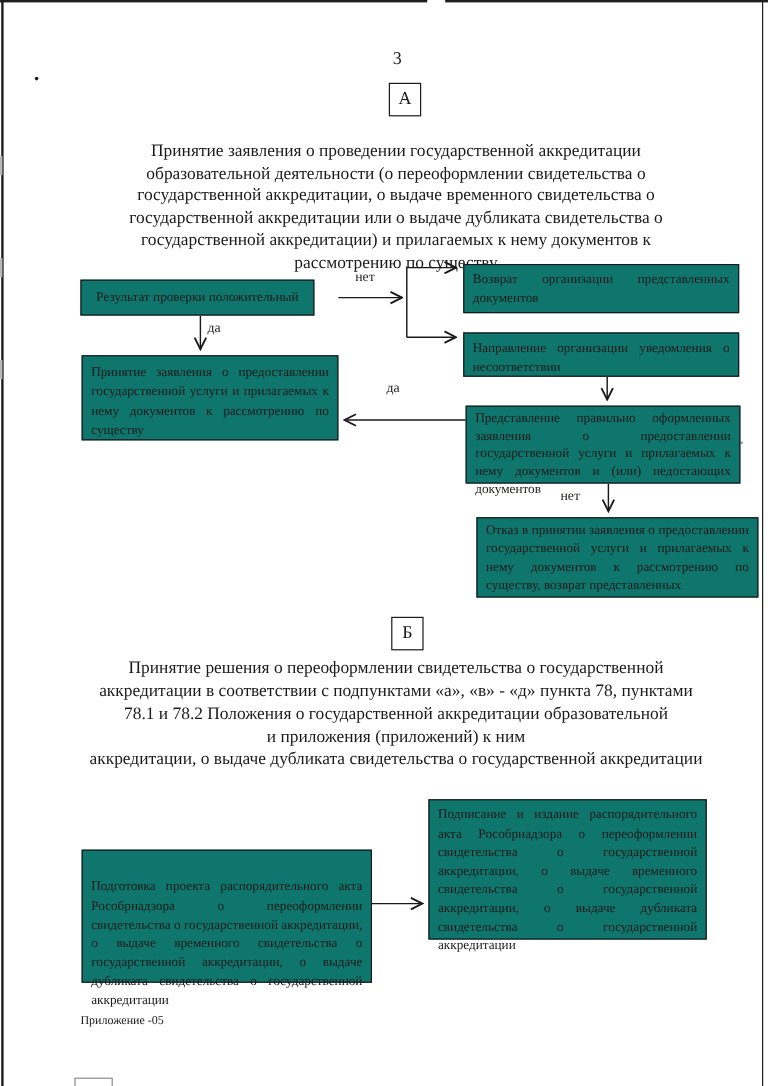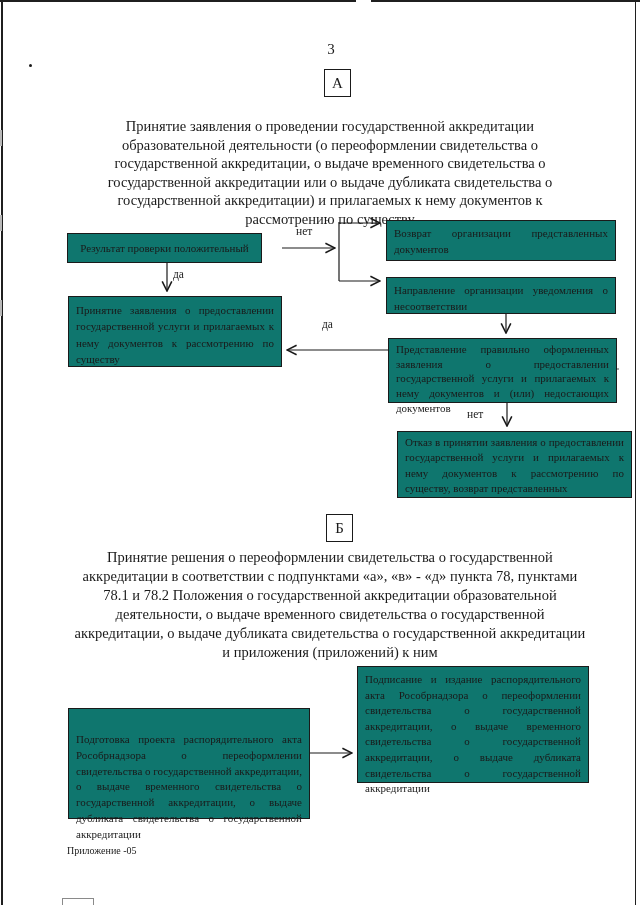--- a/index.html
+++ b/index.html
@@ -138,23 +138,22 @@
   <div class="fc-label" id="label-yes-down">да</div>
   <div class="fc-label" id="label-yes-left">да</div>
   <div class="fc-label" id="label-no-down">нет</div>
 
   <div class="marker-box" id="marker-b">Б</div>
 
   <div class="heading" id="heading-b">
     <span class="hl">Принятие решения о переоформлении свидетельства о государственной</span>
     <span class="hl">аккредитации в соответствии с подпунктами «а», «в» - «д» пункта 78, пунктами</span>
     <span class="hl">78.1 и 78.2  Положения о государственной аккредитации образовательной</span>
-    <span class="hl">деятельности, о выдаче временного свидетельства о государственной</span>
+    <span class="hl">и приложения (приложений) к ним</span>
     <span class="hl">аккредитации, о выдаче дубликата свидетельства о государственной аккредитации</span>
-    <span class="hl">и приложения (приложений) к ним</span>
   </div>
 
   <div class="fc-box" id="box-draft">Подготовка проекта распорядительного акта Рособрнадзора о переоформлении свидетельства о государственной аккредитации, о выдаче временного свидетельства о государственной аккредитации, о выдаче дубликата свидетельства о государственной аккредитации</div>
   <div class="fc-box" id="box-sign">Подписание и издание распорядительного акта Рособрнадзора о переоформлении свидетельства о государственной аккредитации, о выдаче временного свидетельства о государственной аккредитации, о выдаче дубликата свидетельства о государственной аккредитации</div>
 
   <div class="footer">Приложение -05</div>
   <div class="bottom-stub"></div>
 
 </div>
 

